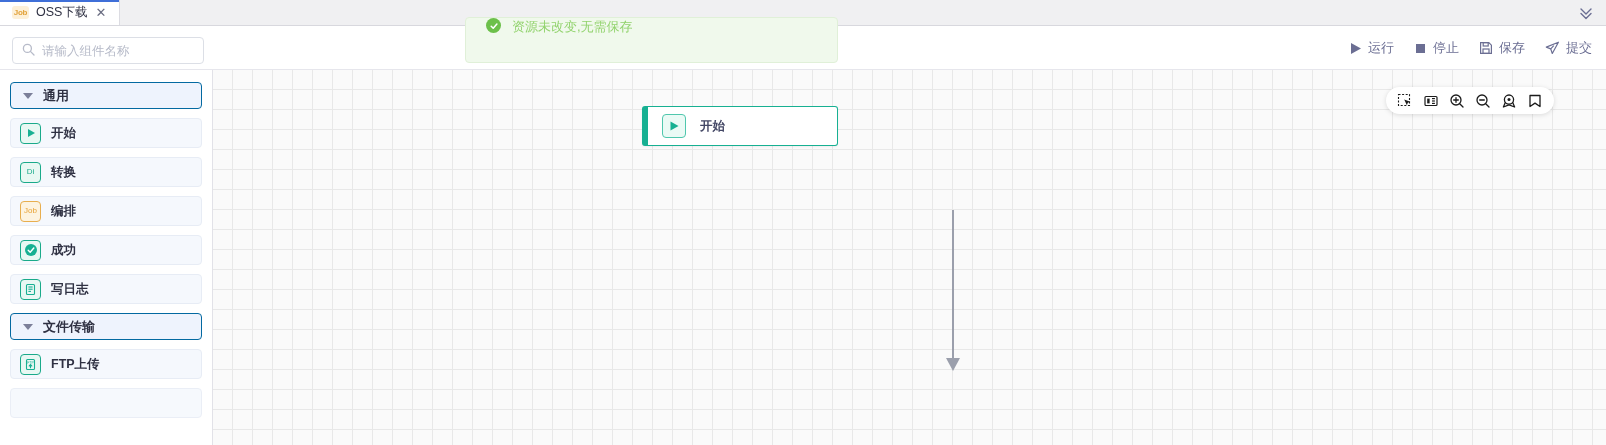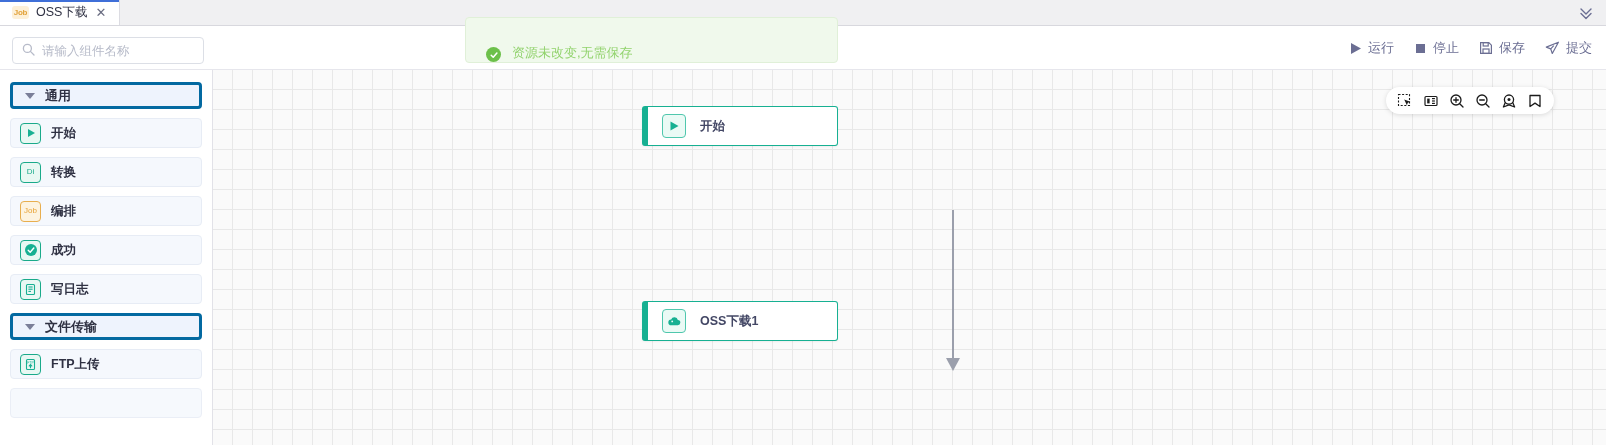--- a/index.html
+++ b/index.html
@@ -99,21 +99,21 @@
     width: 213px; height: 375px;
     background: #ffffff;
     border-right: 1px solid #e2e2e8;
     overflow: hidden;
     padding: 12px 0 0 0;
   }
   .group-header {
     margin: 0 10px 9px 10px;
     height: 27px;
     background: #eef3fd;
-    border: 3px solid #0369a1;
+    border: 1px solid #0369a1;
     border-radius: 4px;
     display: flex; align-items: center; gap: 10px;
     padding-left: 12px;
     cursor: pointer;
   }
   .caret { width: 0; height: 0;
     border-left: 5px solid transparent;
     border-right: 5px solid transparent;
     border-top: 6px solid #7b7f99;
   }
@@ -191,21 +191,21 @@
 
   .edge { position: absolute; }
 
   
   .toast {
     position: absolute; left: 465px; top: 17px;
     width: 373px; height: 46px;
     background: #f0f9ec;
     border: 1px solid #e0f0d8;
     border-radius: 4px;
-    display: flex; align-items: flex-end; gap: 11px;
+    display: flex; align-items: flex-start; gap: 11px;
     padding-left: 20px;
     z-index: 50;
   }
   .toast-icon {
     width: 15px; height: 15px; border-radius: 50%;
     background: #6cc04a;
     display: flex; align-items: center; justify-content: center;
     flex: 0 0 auto;
   }
   .toast-msg { font-size: 13px; color: #92d36e; }
@@ -366,29 +366,20 @@
 
     <div class="node" style="left:429px; top:36px; width:196px;">
       <span class="node-icon">
         <svg width="12" height="12" viewBox="0 0 12 12">
             <polygon points="2.5,1.5 10.5,6 2.5,10.5" fill="#17b092"></polygon>
           </svg>
       </span>
       <span class="node-label">开始</span>
     </div>
 
-    <div class="node" style="left:429px; top:231px; width:196px;">
-      <span class="node-icon">
-        <svg width="15" height="13" viewBox="0 0 15 13">
-          <path d="M4.2 10.2h6.4a2.6 2.6 0 0 0 .25-5.2 3.5 3.5 0 0 0-6.7-.5 2.85 2.85 0 0 0 .05 5.7z" fill="#17b092"></path>
-          <circle cx="5.2" cy="6.4" r="0.9" fill="#eafaf5"></circle>
-        </svg>
-      </span>
-      <span class="node-label">OSS下载1</span>
-    </div>
 
     <div class="canvas-toolbar">
 
       <div class="tool-btn">
         <svg width="16" height="16" viewBox="0 0 16 16" fill="none" stroke="#1b1b1b" stroke-width="1.1">
           <rect x="1.5" y="1.5" width="11" height="11" stroke-dasharray="2 1.6"></rect>
           <path d="M7.2 6.4l6.1 2.4-2.5.9-.9 2.6z" fill="#1b1b1b" stroke="none"></path>
         </svg>
       </div>
 

